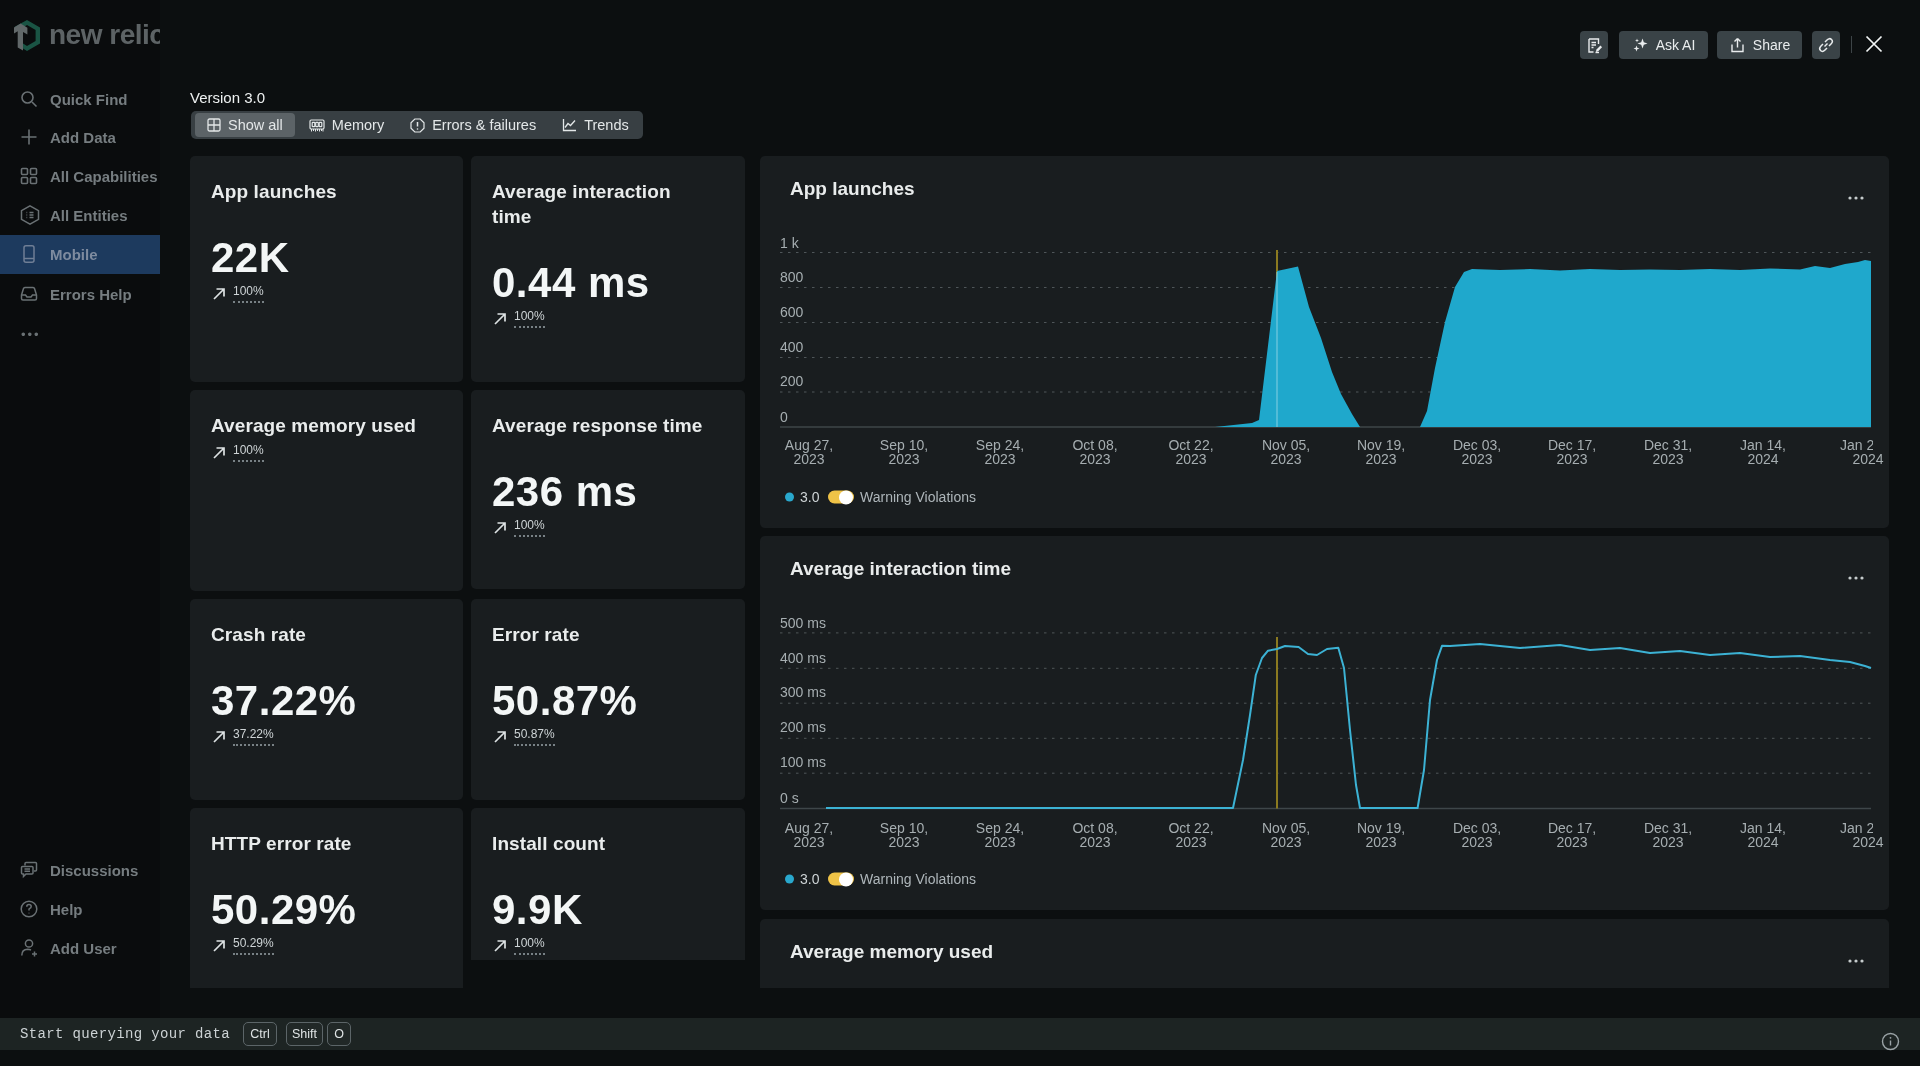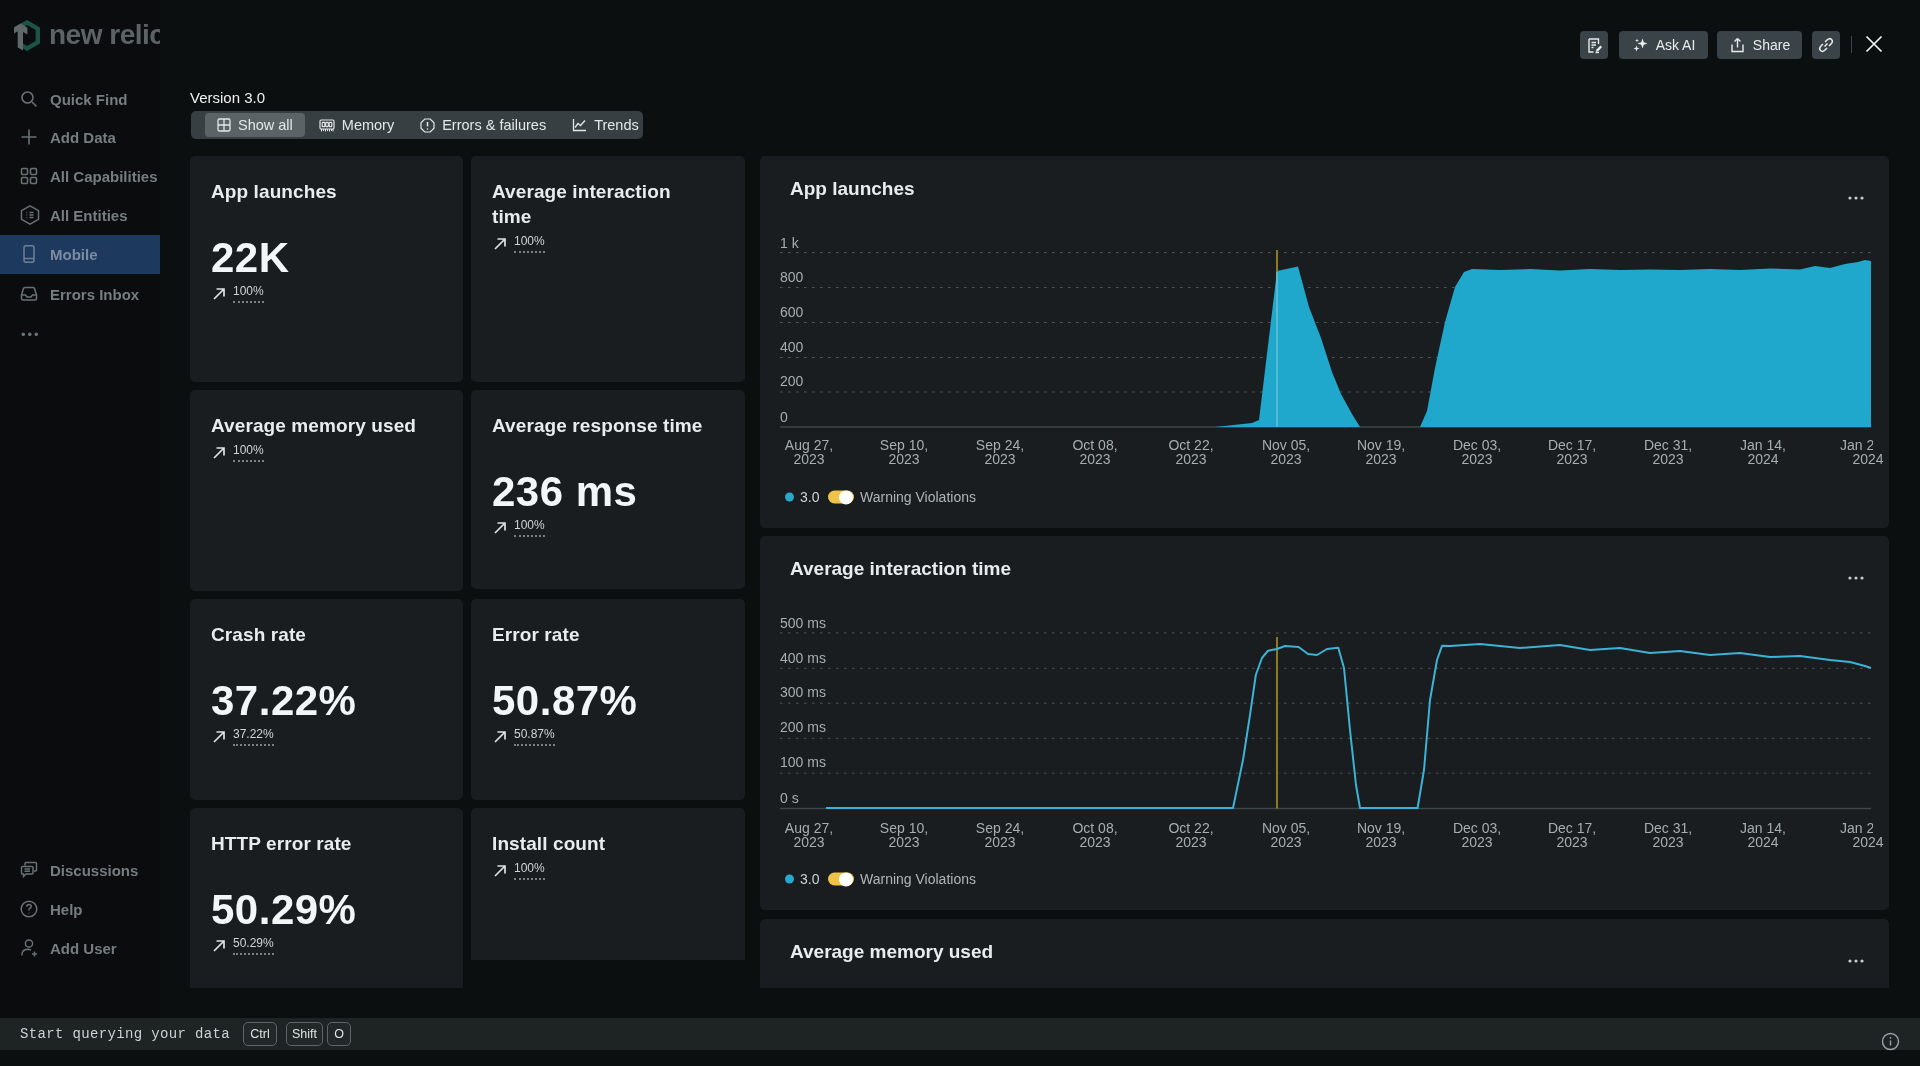--- a/index.html
+++ b/index.html
@@ -14,21 +14,21 @@
   .navrow .ic { position:absolute; left:19px; top:50%; transform:translateY(-50%); }
   .navrow .lbl { position:absolute; left:50px; top:50%; transform:translateY(-50%); white-space:nowrap;font-weight:bold; }
   .navrow.active { background:#1d3a5e; color:#7e8b9f; }
   
   #main { position:absolute; left:160px; top:0; width:1760px; height:1018px;
     background:#0c0f10; z-index:2; }
   .btn { position:absolute; background:#3a4347; border-radius:4px; color:#e9eced;
     font-size:14px; display:flex; align-items:center; justify-content:center; gap:7px; height:28px; top:31px;}
   h1.ver { position:absolute; left:30px; top:89px; font-size:15px; font-weight:400; color:#eef1f1; }
   #tabbar { position:absolute; left:31px; top:111px; width:452px; height:28px;
-    background:#383f43; border-radius:5px; display:flex; align-items:center; padding:14px; gap:2px;}
+    background:#383f43; border-radius:5px; display:flex; align-items:center; padding:4px; gap:2px;}
   .tab { height:24px; border-radius:4px; display:flex; align-items:center; gap:7px;
     padding:0 12px; color:#e3e7e8; font-size:14.5px; white-space:nowrap; }
   .tab.active { background:#5c6367; }
   
   .card { position:absolute; background:#191d1f; border-radius:5px; padding:23px 21px; }
   .card h3 { font-size:19px; line-height:25px; font-weight:700; color:#e9ecec; letter-spacing:.1px;}
   .card .big { margin-top:33px; font-size:42px; line-height:42px; font-weight:700; color:#f3f6f6; letter-spacing:.5px;}
   .card .pct { margin-top:5px; display:flex; align-items:center; gap:6px; }
   .card .pct span { font-size:12px; color:#ced4d6; border-bottom:2px dotted #788185; padding-bottom:3px;}
   
@@ -88,21 +88,21 @@
         <rect x="5" y="1.8" width="10" height="16.4" rx="2"></rect>
         <path d="M5 14.5 H15"></path>
       </svg>
     <span class="lbl">Mobile</span>
   </div>
   <div class="navrow" style="top:274px">
     <svg class="ic" width="20" height="20" viewBox="0 0 20 20" fill="none" stroke="#6a7174" stroke-width="1.5">
         <path d="M2.5 11 L4.5 4.5 Q4.8 3.5 5.9 3.5 H14.1 Q15.2 3.5 15.5 4.5 L17.5 11 V14.5 Q17.5 16 16 16 H4 Q2.5 16 2.5 14.5 Z"></path>
         <path d="M2.5 11 H6.5 L8 13 H12 L13.5 11 H17.5"></path>
       </svg>
-    <span class="lbl">Errors Inbox</span>
+    <span class="lbl">Errors Help</span>
   </div>
   <div class="abs" style="left:21px;top:327px;color:#6a7174;font-size:13px;letter-spacing:2px;">•••</div>
   <div class="navrow" style="top:850.5px">
     <svg class="ic" width="20" height="20" viewBox="0 0 20 20" fill="none" stroke="#6a7174" stroke-width="1.5">
         <path d="M6 5.5 V3.5 Q6 2.5 7 2.5 H16.5 Q17.5 2.5 17.5 3.5 V10 Q17.5 11 16.5 11 H15"></path>
         <path d="M2.5 7.5 Q2.5 6.5 3.5 6.5 H13 Q14 6.5 14 7.5 V13 Q14 14 13 14 H7 L4.5 16.5 V14 H3.5 Q2.5 14 2.5 13 Z"></path>
         <path d="M5.5 9 H11 M5.5 11.3 H11"></path>
       </svg>
     <span class="lbl">Discussions</span>
   </div>
@@ -201,20 +201,21 @@
     <div class="big">22K</div>
     <div class="pct">
         <svg width="16" height="16" viewBox="0 0 16 16" fill="none" stroke="#dde2e3" stroke-width="1.7">
           <path d="M3 13 L12.5 3.5 M5.5 3 H13 V10.5"></path>
         </svg>
         <span>100%</span>
       </div>
   </div>
   <div class="card" style="left:311px;top:156px;width:274px;height:226px;">
     <h3>Average interaction<br>time</h3>
+    <div class="big">0.44 ms</div>
     <div class="pct">
         <svg width="16" height="16" viewBox="0 0 16 16" fill="none" stroke="#dde2e3" stroke-width="1.7">
           <path d="M3 13 L12.5 3.5 M5.5 3 H13 V10.5"></path>
         </svg>
         <span>100%</span>
       </div>
   </div>
   <div class="card" style="left:30px;top:390px;width:273px;height:201px;">
     <h3>Average memory used</h3>
     <div class="pct">
@@ -259,20 +260,21 @@
     <div class="big">50.29%</div>
     <div class="pct">
         <svg width="16" height="16" viewBox="0 0 16 16" fill="none" stroke="#dde2e3" stroke-width="1.7">
           <path d="M3 13 L12.5 3.5 M5.5 3 H13 V10.5"></path>
         </svg>
         <span>50.29%</span>
       </div>
   </div>
   <div class="card" style="left:311px;top:808px;width:274px;height:152px;border-bottom-left-radius:0;border-bottom-right-radius:0;">
     <h3>Install count</h3>
+    <div class="big">9.9K</div>
     <div class="pct">
         <svg width="16" height="16" viewBox="0 0 16 16" fill="none" stroke="#dde2e3" stroke-width="1.7">
           <path d="M3 13 L12.5 3.5 M5.5 3 H13 V10.5"></path>
         </svg>
         <span>100%</span>
       </div>
   </div>
 
   <div class="panel" id="panel1" style="top:156px;height:372px;">
     <h3>App launches</h3>

